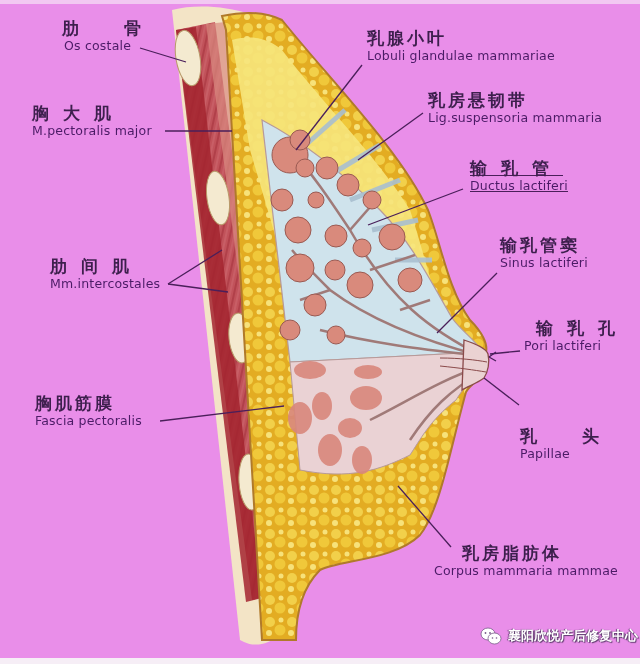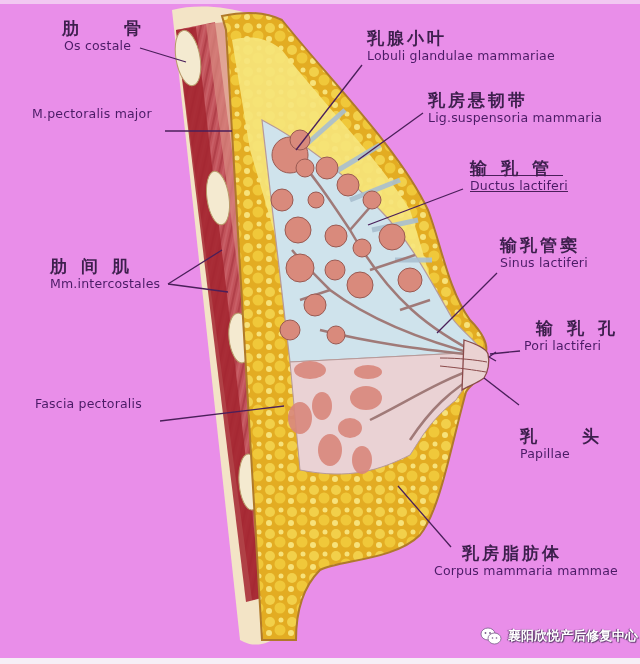--- a/index.html
+++ b/index.html
@@ -140,27 +140,29 @@
       <path d="M519,405 L484,378"></path>
       <path d="M451,547 L398,486"></path>
     </g>
   </svg>
 
   <div class="label" style="left:64px; top:20px;">
     <span class="zh spaced" style="margin-left:-2px">肋　骨</span>
     <span class="la">Os costale</span>
   </div>
   <div class="label" style="left:32px; top:105px;">
+    <span class="zh spaced">胸大肌</span>
     <span class="la">M.pectoralis major</span>
   </div>
   <div class="label" style="left:50px; top:258px;">
     <span class="zh spaced">肋间肌</span>
     <span class="la">Mm.intercostales</span>
   </div>
   <div class="label" style="left:35px; top:395px;">
+    <span class="zh">胸肌筋膜</span>
     <span class="la">Fascia pectoralis</span>
   </div>
 
   <div class="label" style="left:367px; top:30px;">
     <span class="zh">乳腺小叶</span>
     <span class="la">Lobuli glandulae mammariae</span>
   </div>
   <div class="label" style="left:428px; top:92px;">
     <span class="zh">乳房悬韧带</span>
     <span class="la">Lig.suspensoria mammaria</span>

